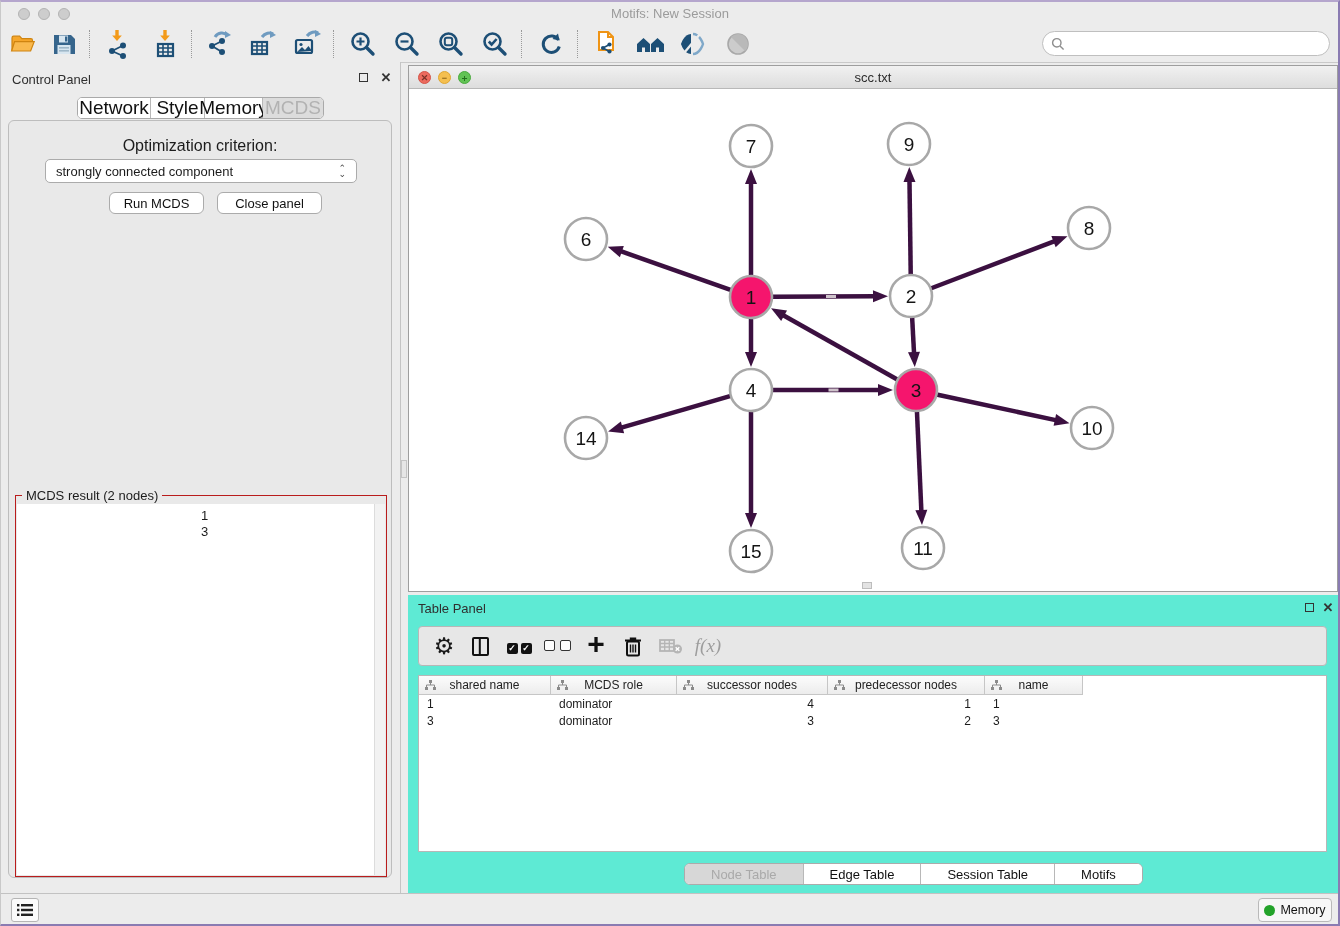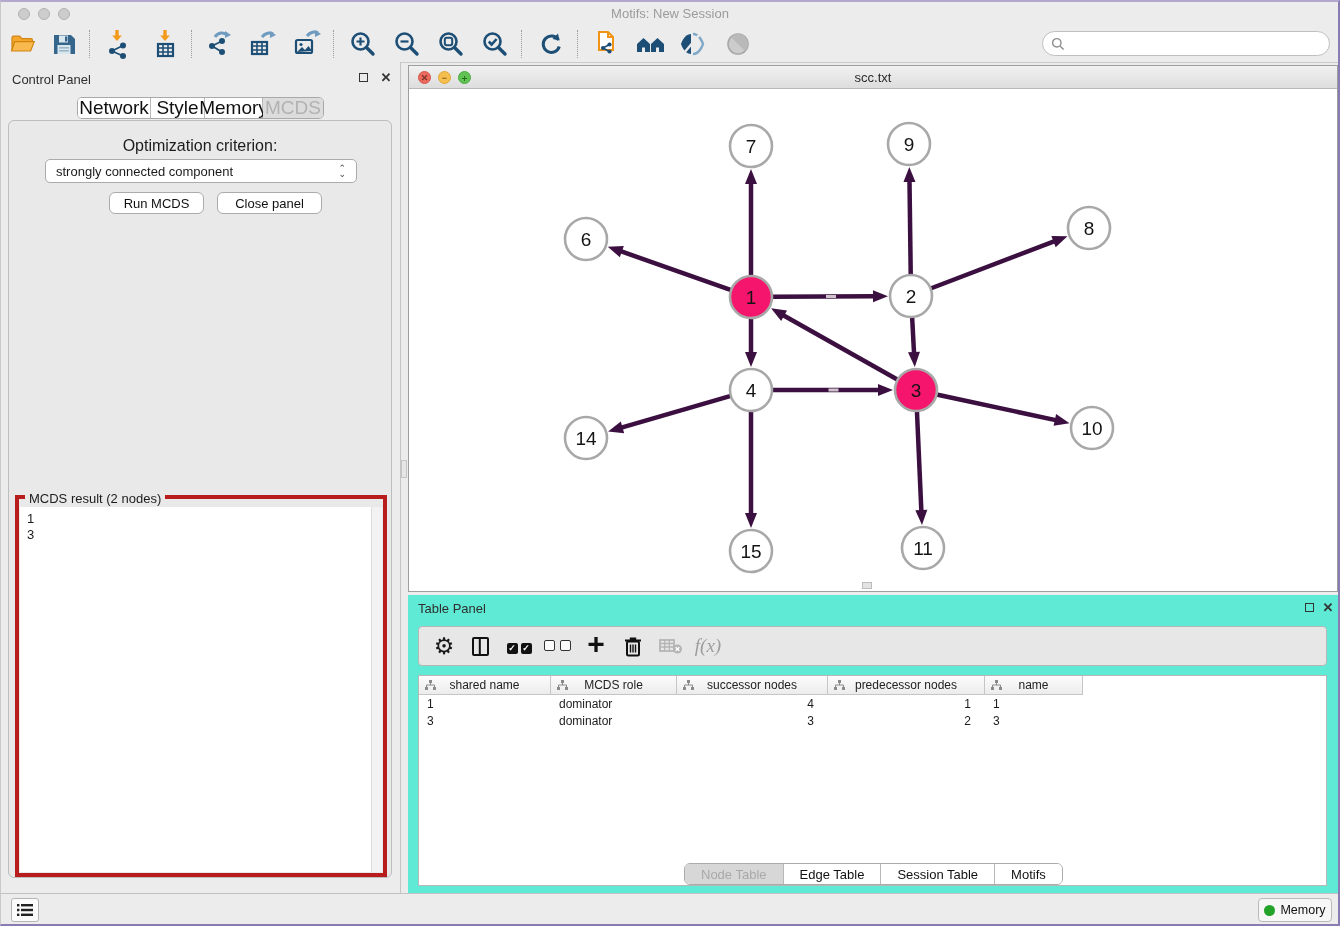--- a/index.html
+++ b/index.html
@@ -41,21 +41,21 @@
   .cp-body { position:absolute; left:8px; top:58px; width:384px; height:758px;
              background:#e9e9e9; border:1px solid #bdbdbd; border-radius:6px; }
   .opt-label { position:absolute; left:0; top:16px; width:100%; text-align:center; font-size:16px; color:#1c1c1c; }
   .dropdown { position:absolute; left:36px; top:38px; width:312px; height:24px; background:#fff;
               border:1px solid #ababab; border-radius:5px; font-size:13px; display:flex; align-items:center;
               padding:0 10px; }
   .dropdown .val { flex:1; }
   .spinner { font-size:9px; line-height:6px; color:#444; text-align:center; }
   .btn { position:absolute; top:71px; height:22px; background:#fff; border:1px solid #ababab; border-radius:6px;
          font-size:13px; display:flex; align-items:center; justify-content:center; color:#111;margin-left:14px; }
-  .result-group { position:absolute; left:6px; top:374px; width:372px; height:382px; border:4px solid #b91c1c; }
+  .result-group { position:absolute; left:6px; top:374px; width:372px; height:382px; border:1px solid #b91c1c;text-align:center; }
   .result-legend { position:absolute; left:6px; top:-8px; background:#e9e9e9; padding:0 4px; font-size:13px; color:#1c1c1c; }
   .result-inner { position:absolute; left:1px; right:1px; top:8px; bottom:1px; background:#fff; }
   .result-scroll { position:absolute; right:0; top:0; bottom:0; width:11px; background:#f2f2f2; border-left:1px solid #dcdcdc; }
   .result-line { font-size:13px; padding-left:7px; line-height:16px; }
   .result-lines { padding-top:4px; }
 
   
   .nw { position:absolute; left:408px; top:65px; width:930px; height:527px; border:1px solid #9e9e9e; background:#fff; }
   .nw-titlebar { position:absolute; left:0; top:0; width:100%; height:23px;
                  background:linear-gradient(#f1f1f1,#dddddd); border-bottom:1px solid #b8b8b8; }
@@ -75,32 +75,32 @@
                 border:1px solid #b7b7b7; border-radius:4px; }
   .tp-icon { position:absolute; top:0; height:38px; width:34px; display:flex; align-items:center; justify-content:center; }
   .gear-glyph { font-size:23px; color:#1a1a1a; }
   .colchooser { width:17px; height:19px; border:2.4px solid #111; border-radius:2px; position:relative; }
   .colchooser::after { content:""; position:absolute; left:50%; top:0; bottom:0; width:2.4px; background:#111; transform:translateX(-50%); }
   .chk { width:11px; height:11px; background:#111; border-radius:2px; color:#fff; font-size:9px; line-height:11px;
          text-align:center; display:inline-block; margin:0 1.5px; font-weight:bold; }
   .unchk { width:11px; height:11px; border:1.7px solid #333; border-radius:2px; display:inline-block; margin:0 2.5px; background:#fdfdfd; }
   .plus-glyph { font-size:30px; font-weight:bold; color:#111; margin-top:-4px; }
   .fx-glyph { font-family:"Liberation Serif",serif; font-style:italic; font-size:19px; color:#9d9d9d; }
-  .tbl { position:absolute; left:10px; top:80px; width:909px; height:211px; background:#fff; border:1px solid #b7b7b7; overflow:hidden; }
+  .tbl { position:absolute; left:10px; top:80px; width:909px; height:177px; background:#fff; border:1px solid #b7b7b7; overflow:hidden; }
   .tbl-header { display:flex; height:19px; }
   .th { position:relative; height:19px; background:linear-gradient(#fcfcfc,#ececec); border-right:1px solid #c6c6c6;
         border-bottom:1px solid #c6c6c6; font-size:12px; color:#222; display:flex; align-items:center; justify-content:center; }
   .th .hicon { position:absolute; left:6px; top:4px; }
   .tr { display:flex; height:17px; align-items:center; }
   .td { font-size:12px; padding:0 14px 0 8px; white-space:nowrap; overflow:hidden; }
   .td.r { text-align:right; }
   .tp-tabs { position:absolute; left:276px; top:268px; height:22px; display:flex; border:1px solid #ababab;
              border-radius:6px; overflow:hidden; background:#fff; }
   .tp-tab { font-size:13px; display:flex; align-items:center; justify-content:center; border-right:1px solid #b8b8b8;
-            background:#fff; color:#111; padding:0 16px; }
+            background:#fff; color:#111; padding:0 26px; }
   .tp-tab:last-child { border-right:none; }
   .tp-tab.sel { background:#d7d7d7; color:#a9a9a9; }
 
   
   .status { position:absolute; left:0; top:893px; width:1340px; height:33px; border-top:1px solid #c2c2c2; background:#ececec; }
   .list-btn { position:absolute; left:11px; top:4px; width:28px; height:24px; background:#fbfbfb;
               border:1px solid #b5b5b5; border-radius:3px; display:flex; align-items:center; justify-content:center; }
   .memory-btn { position:absolute; right:8px; top:4px; width:74px; height:24px; background:#f7f7f7;
                 border:1px solid #b9b9b9; border-radius:4px; display:flex; align-items:center; justify-content:center;
                 gap:5px; font-size:12.5px; color:#111; }

